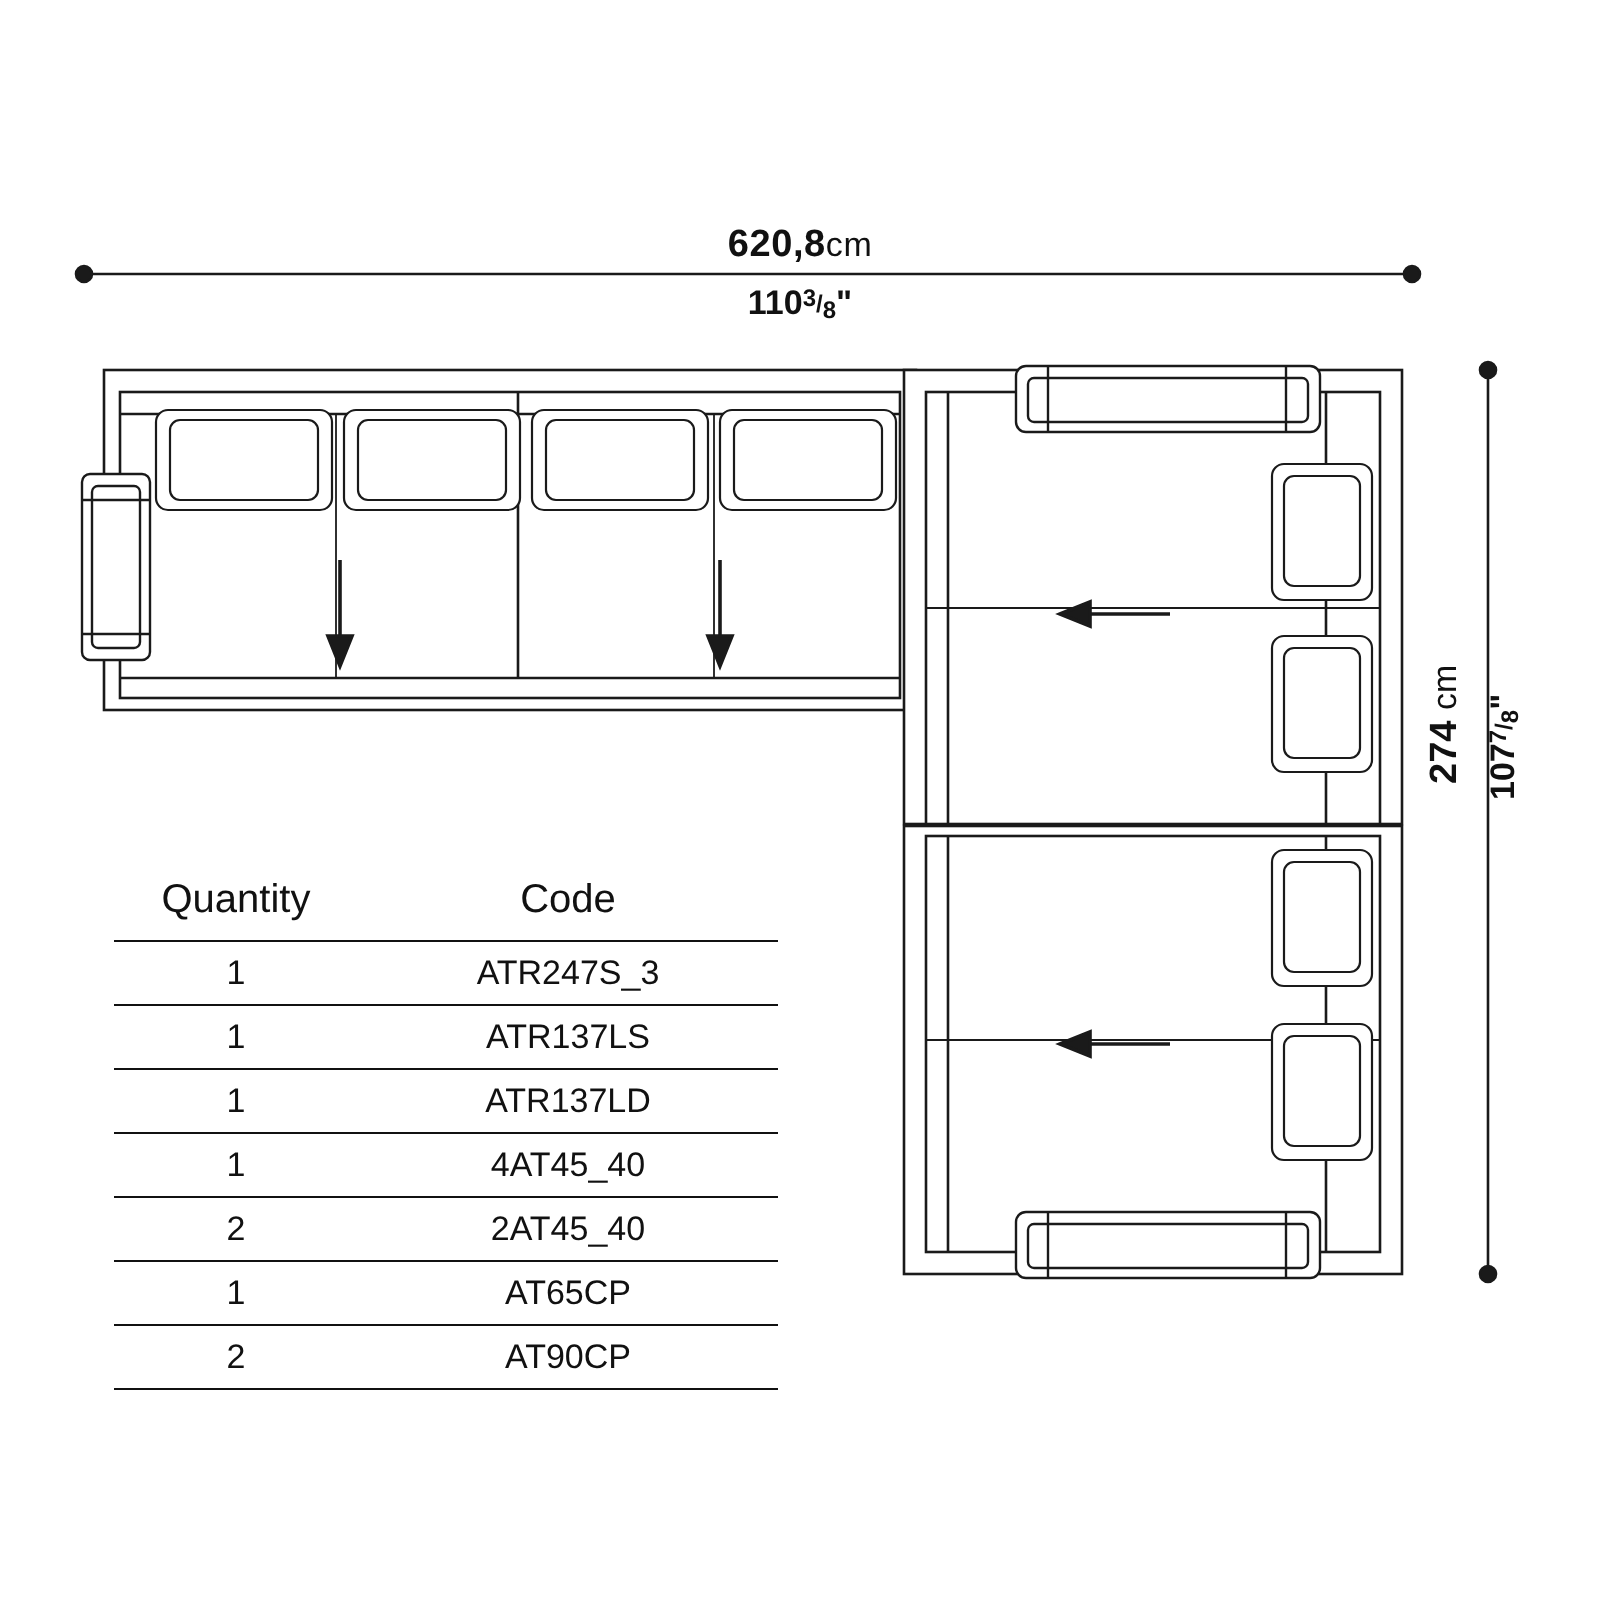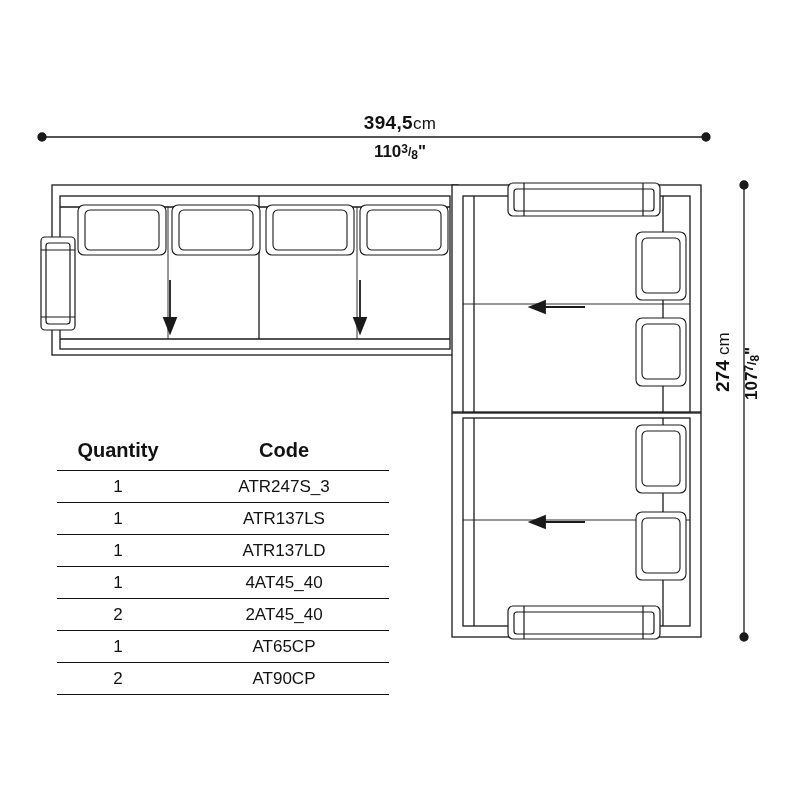--- a/index.html
+++ b/index.html
@@ -80,21 +80,21 @@
   .bom {
     position: absolute;
     left: 57px;
     top: 437px;
     width: 332px;
     border-collapse: collapse;
     font-size: 17px;
   }
   .bom th {
     font-size: 20px;
-    font-weight: bold;
+    font-weight: normal;
     padding: 2px 0 8px 0;
     border-bottom: 1.6px solid #111;
   }
   .bom th.qty { width: 122px; }
   .bom td {
     text-align: center;
     padding: 6px 0 5px 0;
     border-bottom: 1px solid #111;
     font-size: 17px;
   }
@@ -102,21 +102,21 @@
   .bom tr:last-child td { border-bottom: 1.6px solid #111; }
 
   svg { display: block; }
 </style>
 </head>
 <body>
 
 <div class="stage">
 
   <div class="dim-top-cm">
-    <span>394,5</span><span class="unit">cm</span>
+    <span>620,8</span><span class="unit">cm</span>
   </div>
   <div class="dim-top-in">
     <span>110</span><span class="frac"><span class="num">3</span><span class="sl">/</span><span class="den">8</span></span><span>"</span>
   </div>
 
   <div class="dim-right-cm">
     <span>274</span> <span class="unit">cm</span>
   </div>
   <div class="dim-right-in">
     <span>107</span><span class="frac"><span class="num">7</span><span class="sl">/</span><span class="den">8</span></span><span>"</span>

